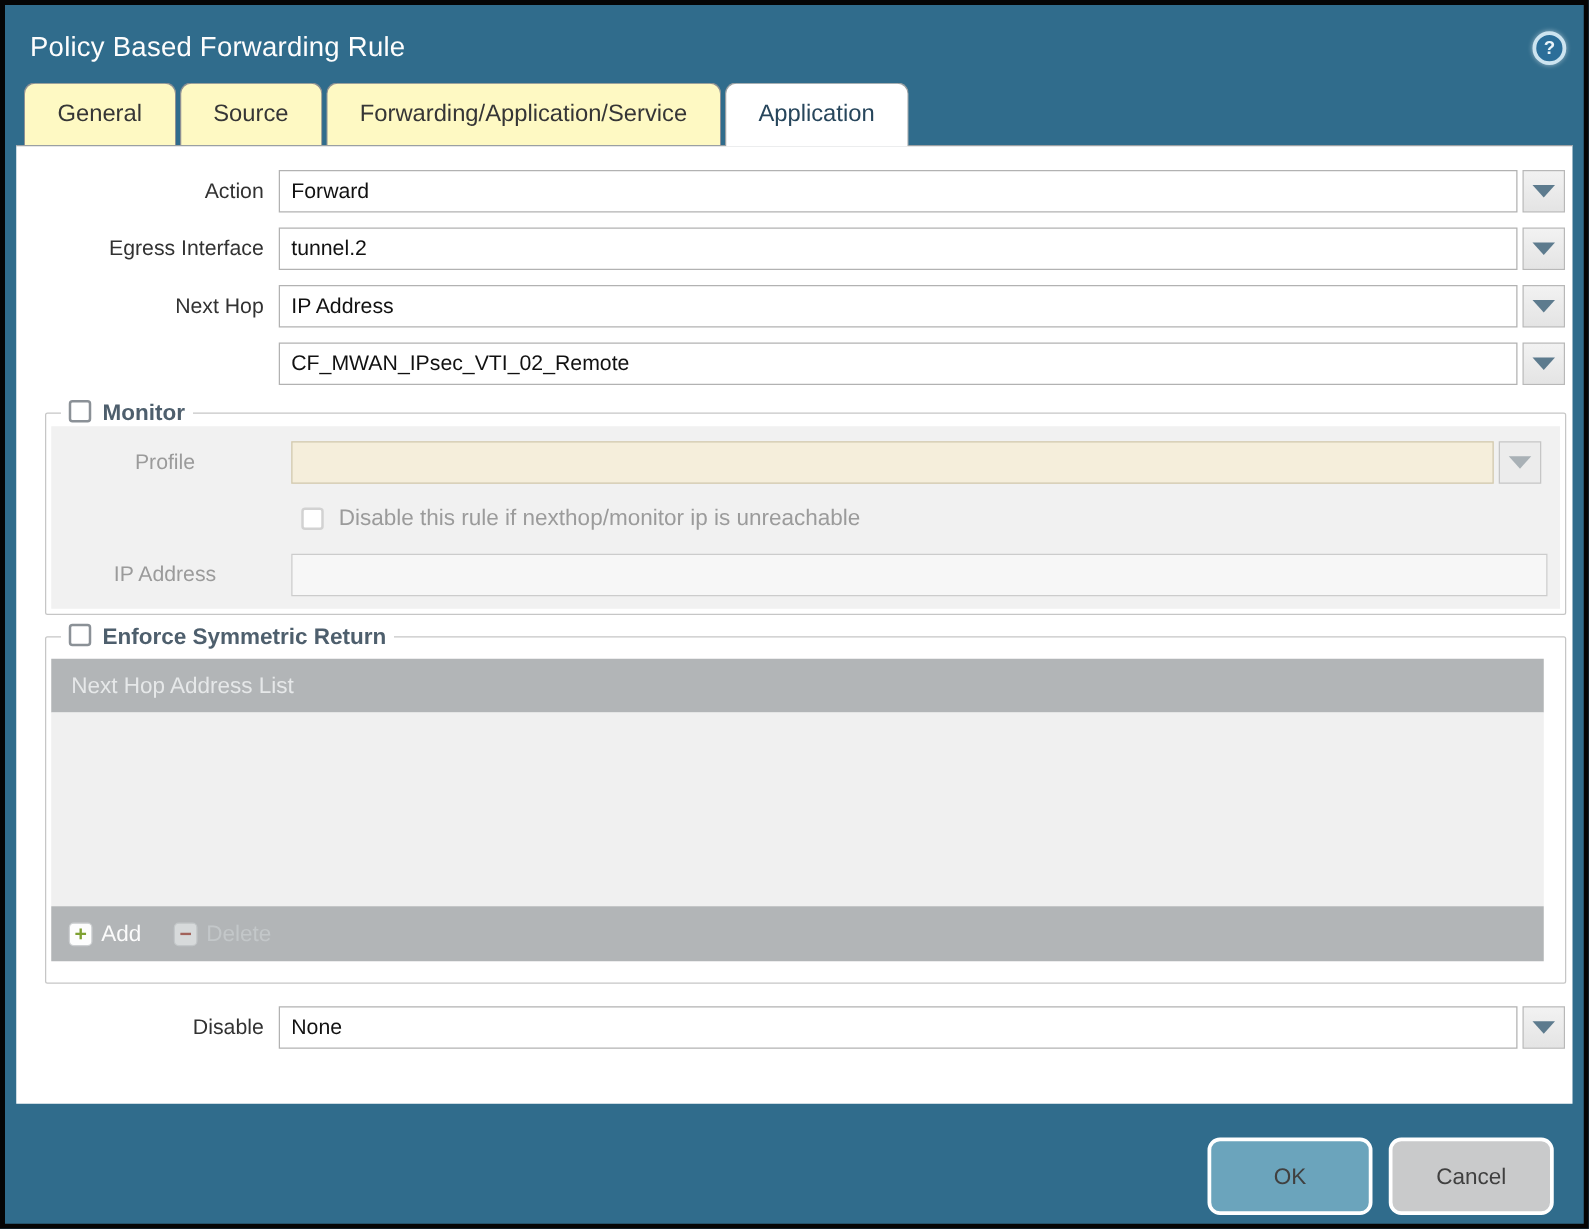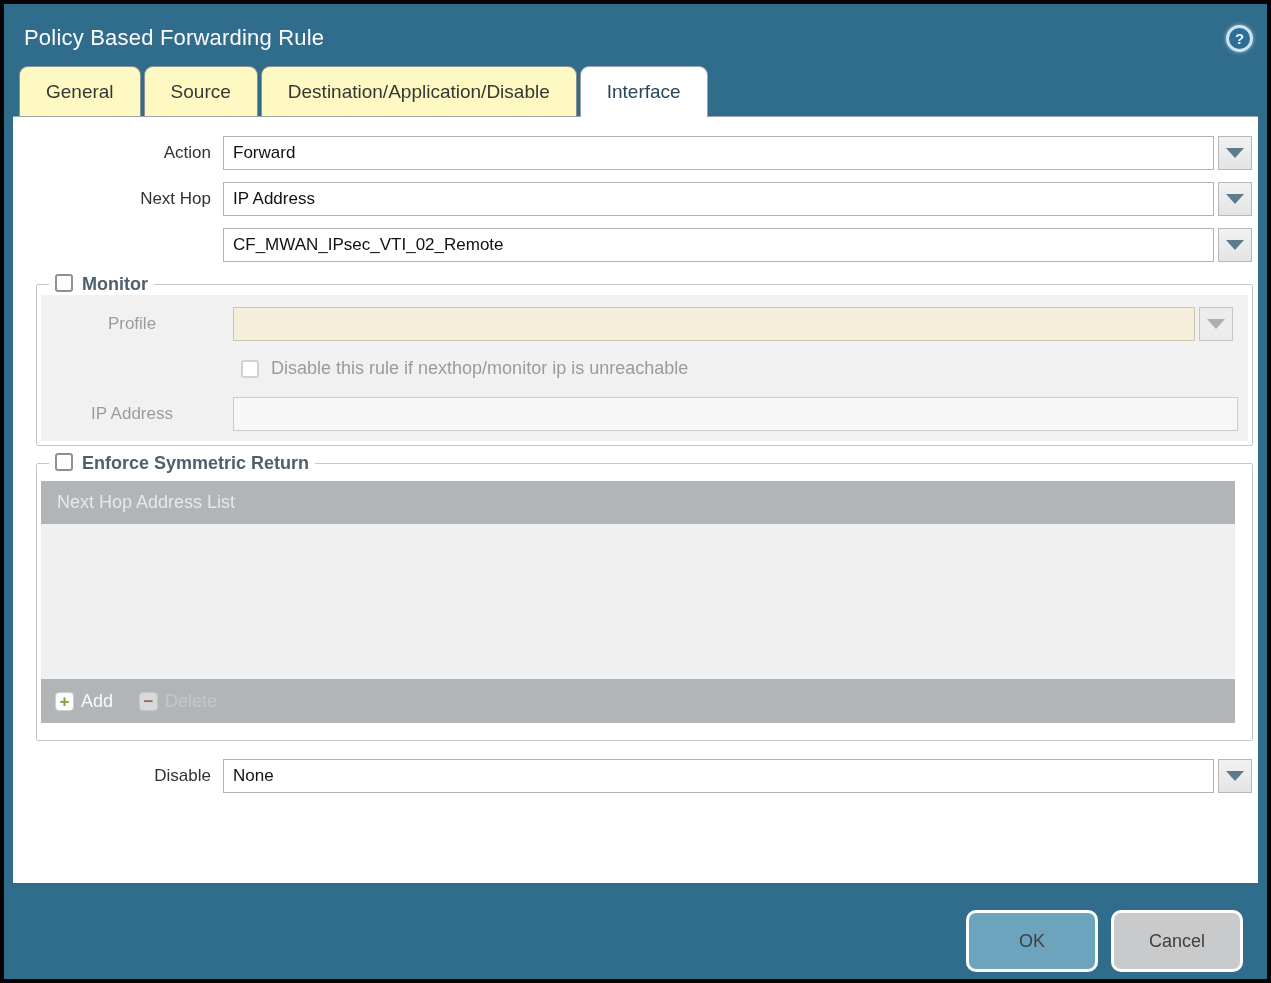--- a/index.html
+++ b/index.html
@@ -178,34 +178,41 @@
 <div class="dialog">
 
   <div class="titlebar">
     <span class="title">Policy Based Forwarding Rule</span>
     <span class="help-icon">?</span>
   </div>
 
   <div class="tabs">
     <div class="tab">General</div>
     <div class="tab">Source</div>
-    <div class="tab">Destination/Application/Disable</div>
-    <div class="tab active">Interface</div>
+    <div class="tab">Forwarding/Application/Service</div>
+    <div class="tab active">Application</div>
   </div>
 
   <div class="content">
 
     <div class="row">
       <span class="main-label">Action</span>
       <div class="textbox">Forward</div>
       <div class="dd-btn">
         <span class="arrow"></span>
       </div>
     </div>
 
+    <div class="row">
+      <span class="main-label">Egress Interface</span>
+      <div class="textbox">tunnel.2</div>
+      <div class="dd-btn">
+        <span class="arrow"></span>
+      </div>
+    </div>
 
     <div class="row">
       <span class="main-label">Next Hop</span>
       <div class="textbox">IP Address</div>
       <div class="dd-btn">
         <span class="arrow"></span>
       </div>
     </div>
 
     <div class="row">

